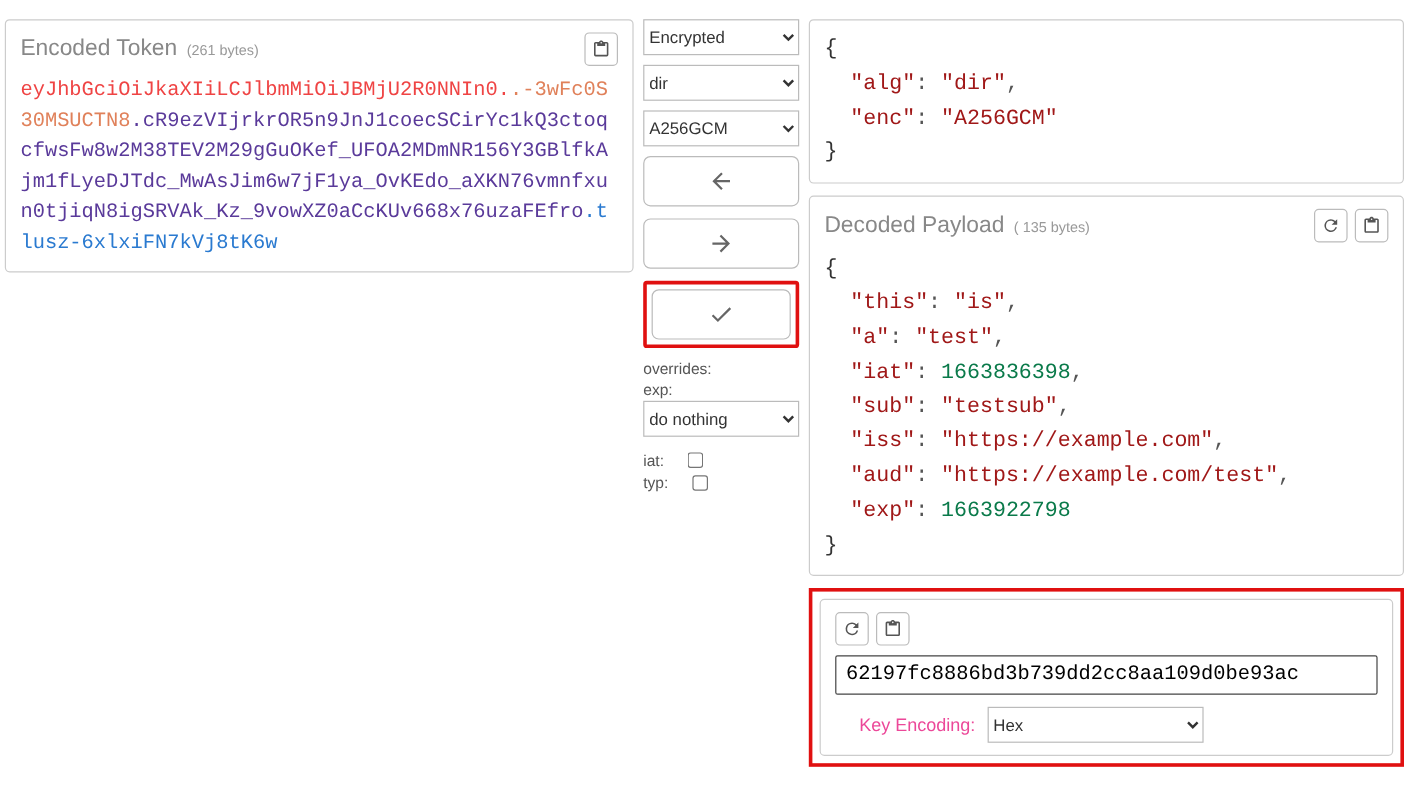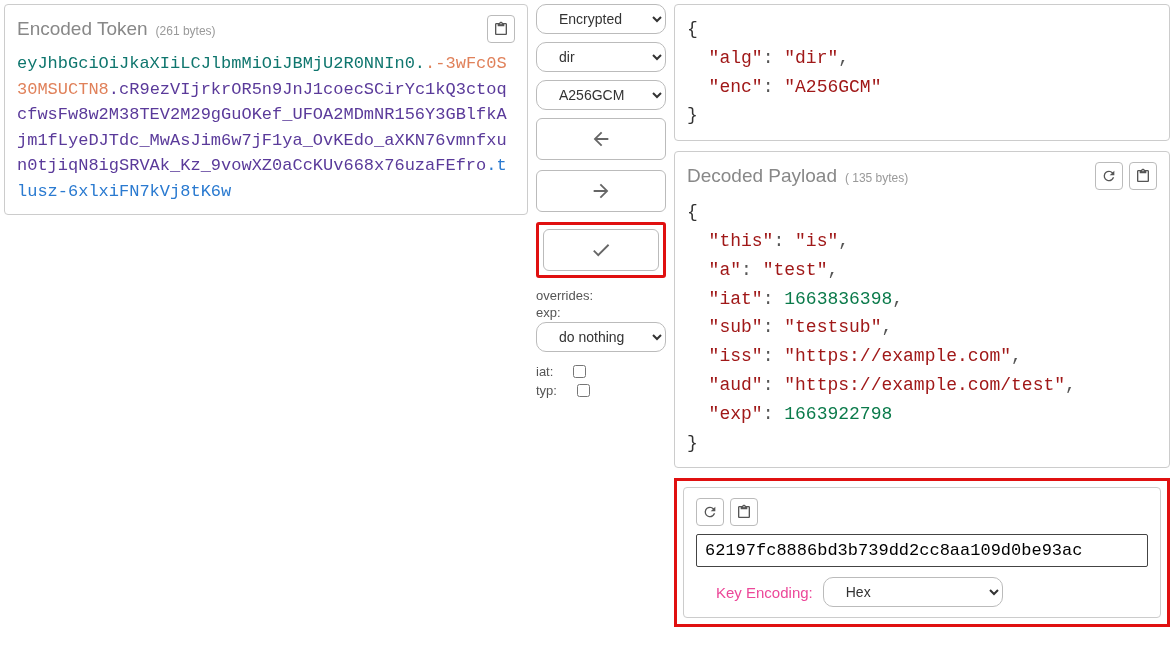--- a/index.html
+++ b/index.html
@@ -1,38 +1,38 @@
 <!DOCTYPE html>
 <html><head>
 <meta charset="utf-8">
 <style>
 * { box-sizing: border-box; margin: 0; padding: 0; }
 body { font-family: -apple-system, BlinkMacSystemFont, "Segoe UI", Arial, sans-serif; background: #fff; padding: 4px; font-size: 14px; color: #333; }
-.layout { display: flex; gap: 8px; }
+.layout { display: flex; gap: 8px; margin-top: 12px; }
 .col-left { flex: 0 0 524px; }
 .col-mid { flex: 0 0 130px; }
 .col-right { flex: 1; min-width: 0; }
 .panel { border: 1px solid #ccc; border-radius: 4px; padding: 10px 12px; margin-bottom: 10px; }
 .panel-head { display: flex; align-items: center; justify-content: space-between; margin-bottom: 8px; }
 .panel-title { font-size: 19px; color: #888; font-weight: 400; }
 .panel-sub { font-size: 12px; color: #999; margin-left: 4px; }
 .icon-row { display: flex; gap: 6px; }
 .icon-btn { width: 28px; height: 28px; border: 1px solid #bbb; border-radius: 4px; background: #fff; display: flex; align-items: center; justify-content: center; cursor: pointer; color: #555; }
 .icon-btn svg { width: 16px; height: 16px; fill: #555; }
 .mono { font-family: "Courier New", Consolas, monospace; font-size: 17px; line-height: 1.5; word-break: break-all; }
-.tk-red { color: #0f766e; }
+.tk-red { color: #ef4444; }
 .tk-orange { color: #e0815a; }
 .tk-purple { color: #5a3a9a; }
 .tk-blue { color: #2a7ad0; }
 .json-view { font-family: "Courier New", Consolas, monospace; font-size: 18px; line-height: 1.6; white-space: pre; overflow: hidden; }
 .jk { color: #a01818; }
 .jp { color: #555; }
 .js { color: #a01818; }
 .jn { color: #0a7a4a; }
-.col-mid select, .col-right select { width: 100%; padding: 5px 18px; border: 1px solid #bbb; border-radius: 10px; background: #fff; font-size: 14px; color: #333; margin-bottom: 8px; }
+.col-mid select, .col-right select { width: 100%; padding: 5px 0; border: 1px solid #bbb; border-radius: 0; background: #fff; font-size: 14px; color: #333; margin-bottom: 8px; }
 .mid-btn { width: 100%; height: 42px; border: 1px solid #bbb; border-radius: 6px; background: #fff; display: flex; align-items: center; justify-content: center; cursor: pointer; margin-bottom: 10px; color: #666; }
 .mid-btn svg { width: 22px; height: 22px; fill: #666; }
 .highlight-box { border: 3px solid #e01010; border-radius: 3px; padding: 4px; margin-bottom: 10px; }
 .highlight-box .mid-btn { margin-bottom: 0; }
 .mid-label { font-size: 13px; color: #555; margin-bottom: 2px; }
 .chk-row { font-size: 13px; color: #555; display: flex; align-items: center; gap: 20px; margin-top: 4px; }
 .direct-key-wrap { border: 3px solid #e01010; padding: 6px; }
 .direct-key-wrap .panel { border: 1px solid #ccc; margin-bottom: 0; }
 .key-input { width: 100%; padding: 6px 8px; font-family: "Courier New", Consolas, monospace; font-size: 17px; border: 1px solid #444; border-radius: 2px; margin-bottom: 10px; }
 .key-enc-row { display: flex; align-items: center; gap: 10px; }

